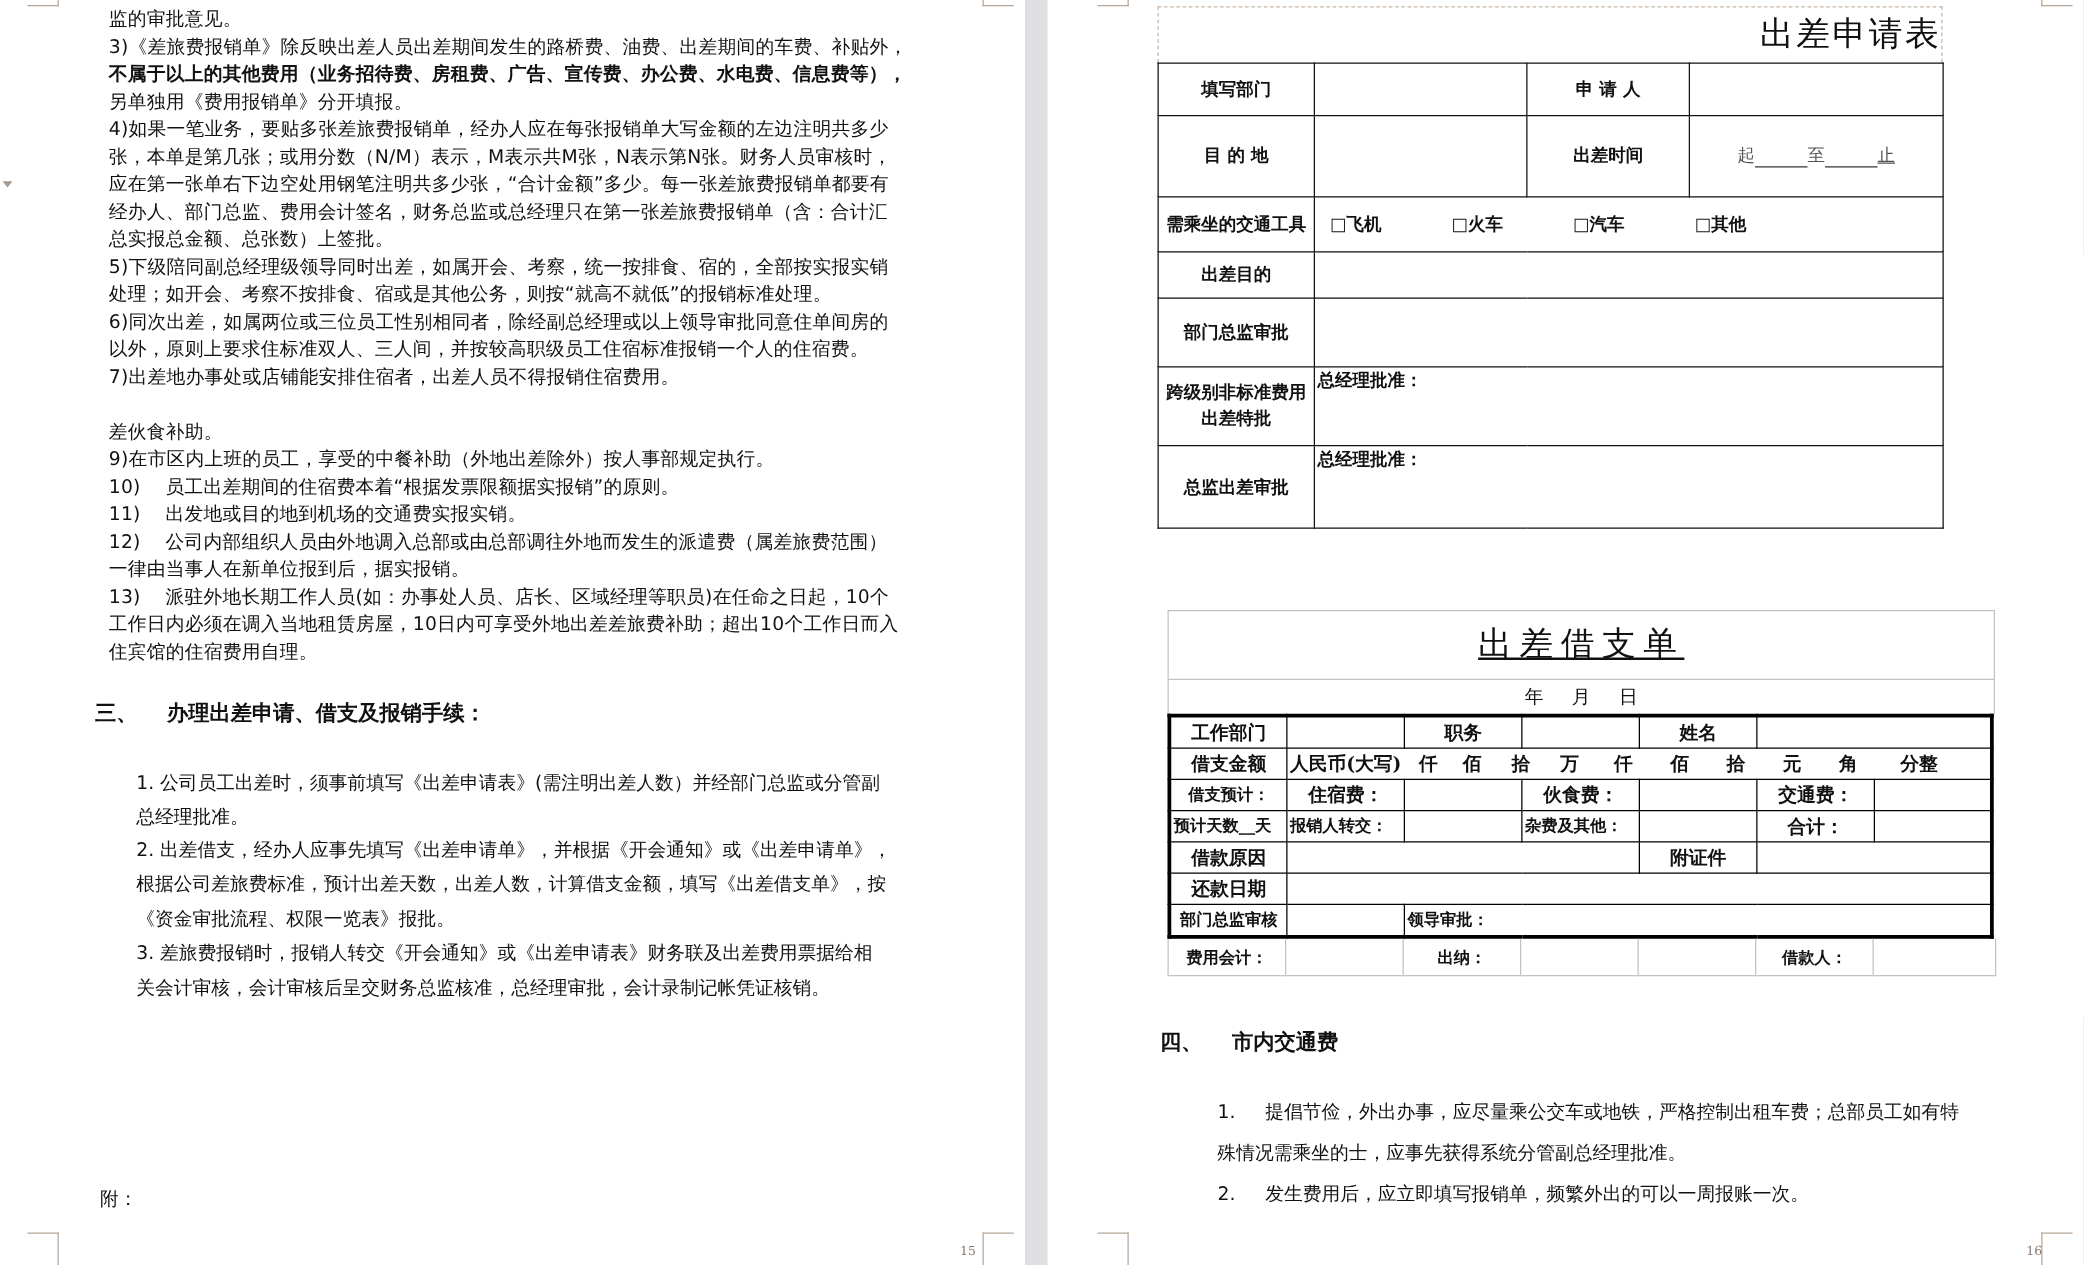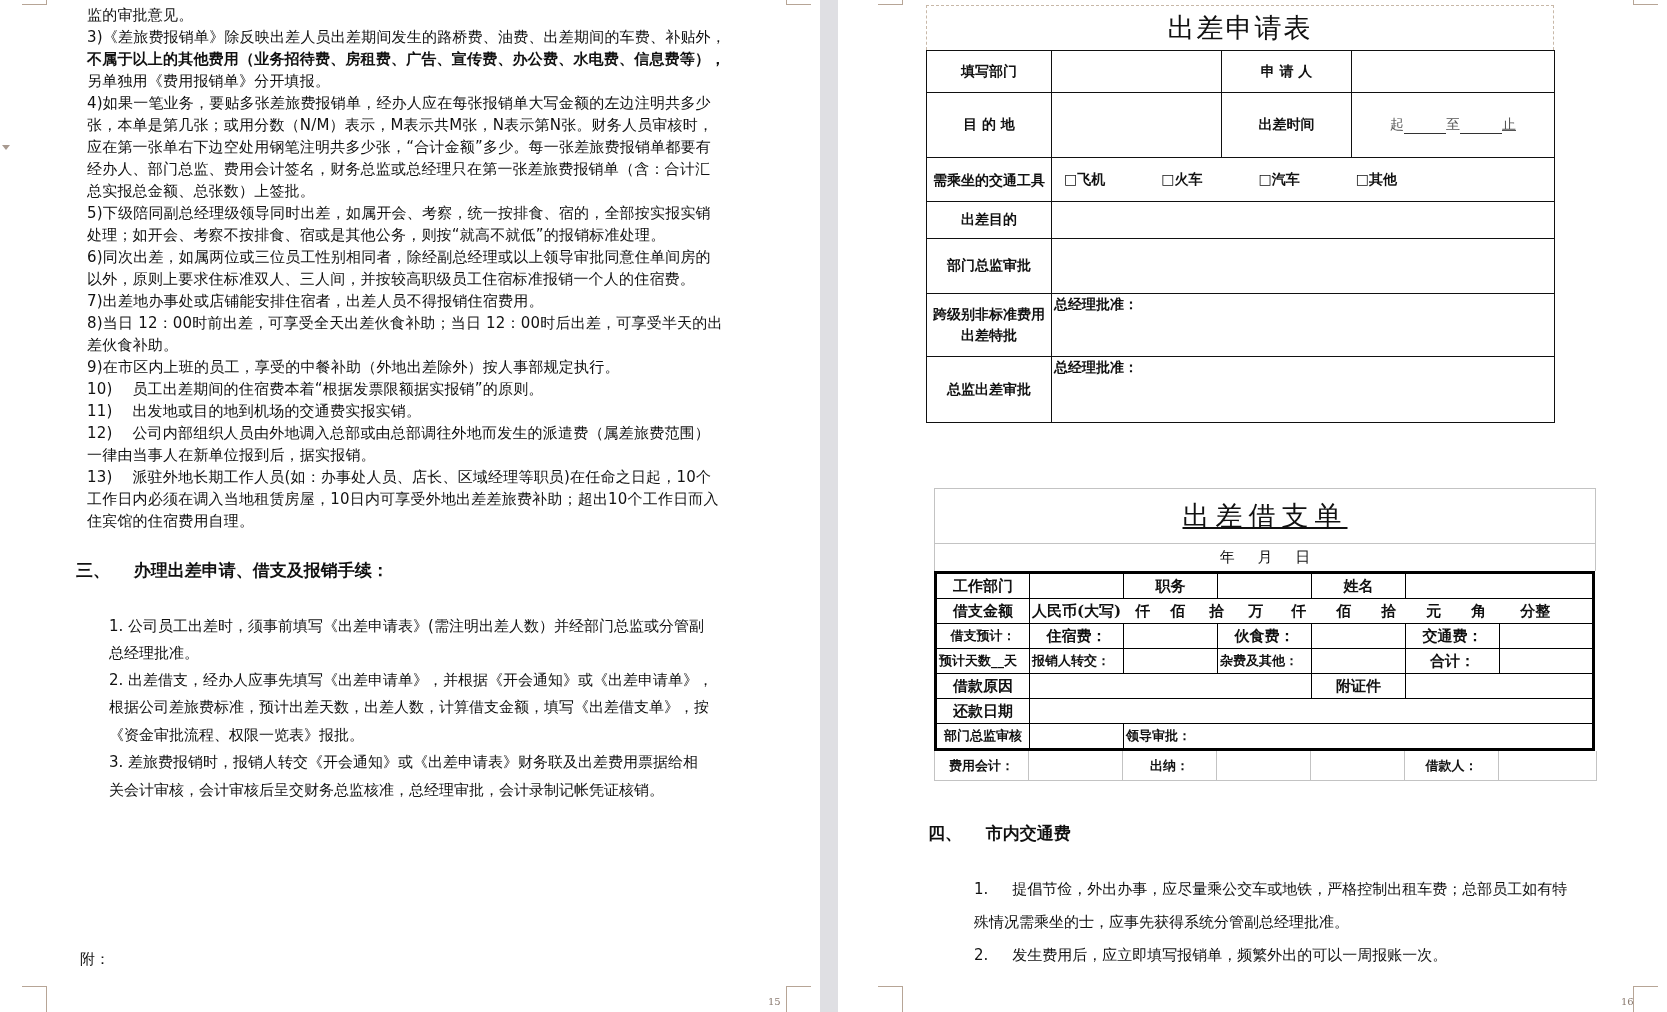--- a/index.html
+++ b/index.html
@@ -14,21 +14,21 @@
   #page-right { left: 838px; width: 829px; }
   #gutter { position: absolute; left: 820px; top: 0; width: 18px; height: 1012px; background: #dfdfe3; }
   .corner { position: absolute; border-color: #b7a596; border-style: solid; border-width: 0; }
   .pn { position: absolute; font-size: 10px; color: #8a7a70; font-family: "DejaVu Serif", serif; }
   .para { position: absolute; font-size: 15px; line-height: 22px; white-space: pre; letter-spacing: 0.2px; }
   .heading { position: absolute; font-size: 17px; font-weight: bold; white-space: pre; }
   .bodyline { position: absolute; font-size: 15px; white-space: pre; }
 
   
   #apply-form { position: absolute; left: 926px; top: 5px; width: 628px; }
-  #apply-title { height: 44px; border: 1px dashed #c8b8a8; border-bottom: none; text-align: center; font-size: 27px; line-height: 44px; font-family: "DejaVu Serif", serif; letter-spacing: 2px; }
+  #apply-title { height: 44px; border: 1px dashed #c8b8a8; border-bottom: none; text-align: right; font-size: 27px; line-height: 44px; font-family: "DejaVu Serif", serif; letter-spacing: 2px; }
   #apply-table { border-collapse: collapse; width: 628px; table-layout: fixed; }
   #apply-table td { border: 1.5px solid #111; font-size: 14px; font-weight: bold; text-align: center; vertical-align: middle; padding: 0 2px; font-family: "DejaVu Serif", serif; }
   #apply-table td.val { text-align: left; }
   #apply-table td.topleft { vertical-align: top; text-align: left; padding-top: 2px; }
   .u { display: inline-block; border-bottom: 1px solid #333; width: 42px; height: 14px; vertical-align: bottom; }
   .lite { font-weight: normal; color: #555; }
   .cb { display: inline-block; margin-right: 46px; margin-left: 10px; }
 
   
   #loan-form { position: absolute; left: 934px; top: 488px; width: 662px; }
@@ -60,21 +60,20 @@
   <div class="para" style="left:87px;top:92px;">4)如果一笔业务，要贴多张差旅费报销单，经办人应在每张报销单大写金额的左边注明共多少</div>
   <div class="para" style="left:87px;top:114px;">张，本单是第几张；或用分数（N/M）表示，M表示共M张，N表示第N张。财务人员审核时，</div>
   <div class="para" style="left:87px;top:136px;">应在第一张单右下边空处用钢笔注明共多少张，“合计金额”多少。每一张差旅费报销单都要有</div>
   <div class="para" style="left:87px;top:158px;">经办人、部门总监、费用会计签名，财务总监或总经理只在第一张差旅费报销单（含：合计汇</div>
   <div class="para" style="left:87px;top:180px;">总实报总金额、总张数）上签批。</div>
   <div class="para" style="left:87px;top:202px;">5)下级陪同副总经理级领导同时出差，如属开会、考察，统一按排食、宿的，全部按实报实销</div>
   <div class="para" style="left:87px;top:224px;">处理；如开会、考察不按排食、宿或是其他公务，则按“就高不就低”的报销标准处理。</div>
   <div class="para" style="left:87px;top:246px;">6)同次出差，如属两位或三位员工性别相同者，除经副总经理或以上领导审批同意住单间房的</div>
   <div class="para" style="left:87px;top:268px;">以外，原则上要求住标准双人、三人间，并按较高职级员工住宿标准报销一个人的住宿费。</div>
   <div class="para" style="left:87px;top:290px;text-align:center;">7)出差地办事处或店铺能安排住宿者，出差人员不得报销住宿费用。</div>
-  <div class="para" style="left:87px;top:312px;">8)当日 12：00时前出差，可享受全天出差伙食补助；当日 12：00时后出差，可享受半天的出</div>
   <div class="para" style="left:87px;top:334px;">差伙食补助。</div>
   <div class="para" style="left:87px;top:356px;">9)在市区内上班的员工，享受的中餐补助（外地出差除外）按人事部规定执行。</div>
   <div class="para" style="left:87px;top:378px;">10)    员工出差期间的住宿费本着“根据发票限额据实报销”的原则。</div>
   <div class="para" style="left:87px;top:400px;">11)    出发地或目的地到机场的交通费实报实销。</div>
   <div class="para" style="left:87px;top:422px;">12)    公司内部组织人员由外地调入总部或由总部调往外地而发生的派遣费（属差旅费范围）</div>
   <div class="para" style="left:87px;top:444px;">一律由当事人在新单位报到后，据实报销。</div>
   <div class="para" style="left:87px;top:466px;">13)    派驻外地长期工作人员(如：办事处人员、店长、区域经理等职员)在任命之日起，10个</div>
   <div class="para" style="left:87px;top:488px;">工作日内必须在调入当地租赁房屋，10日内可享受外地出差差旅费补助；超出10个工作日而入</div>
   <div class="para" style="left:87px;top:510px;">住宾馆的住宿费用自理。</div>
 

